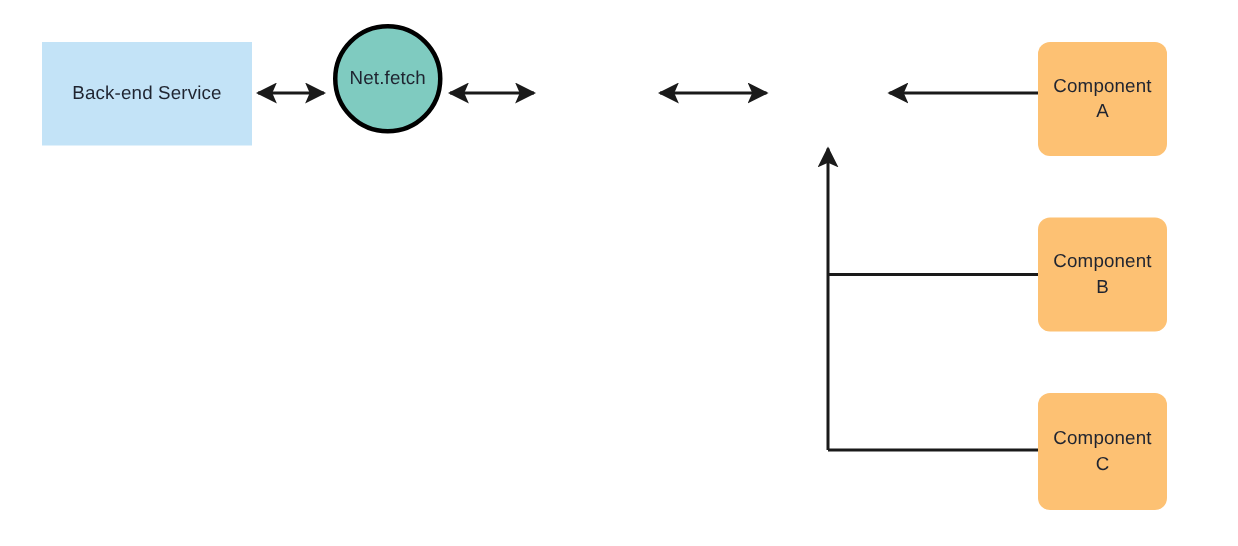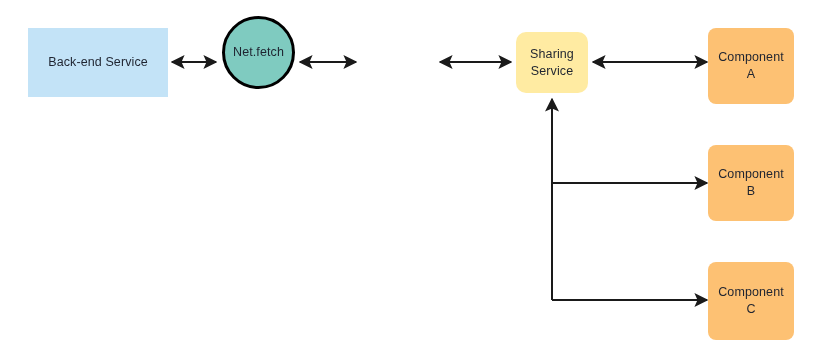--- a/index.html
+++ b/index.html
@@ -70,21 +70,21 @@
   .circle-netfetch { left: 222px; }
   .circle-refresh  { left: 362px; }
   .sharing {
     left: 516px;
     top: 32px;
     width: 72px;
     height: 61px;
     background: #ffeba2;
   }
   .component {
-    left: 708px;
+    left: 692px;
     width: 86px;
     background: #fdc173;
   }
   .component-a { top: 28px;  height: 76px; }
   .component-b { top: 145px; height: 76px; }
   .component-c { top: 262px; height: 78px; }
 </style>
 </head>
 <body>
 
@@ -113,22 +113,20 @@
     <line x1="552" y1="183" x2="707" y2="183" stroke="#1a1a1a" stroke-width="2" marker-end="url(#arrow-end)"></line>
 
     <line x1="552" y1="300" x2="707" y2="300" stroke="#1a1a1a" stroke-width="2" marker-end="url(#arrow-end)"></line>
   </svg>
 
   <div class="node node-rect-sharp backend">Back-end Service</div>
 
   <div class="node node-circle circle-node circle-netfetch">Net.fetch</div>
 
 
-  <div class="node node-rect-round sharing">Sharing
-Service</div>
 
   <div class="node node-rect-round-sm component component-a">Component
 A</div>
 
   <div class="node node-rect-round-sm component component-b">Component
 B</div>
 
   <div class="node node-rect-round-sm component component-c">Component
 C</div>
 

